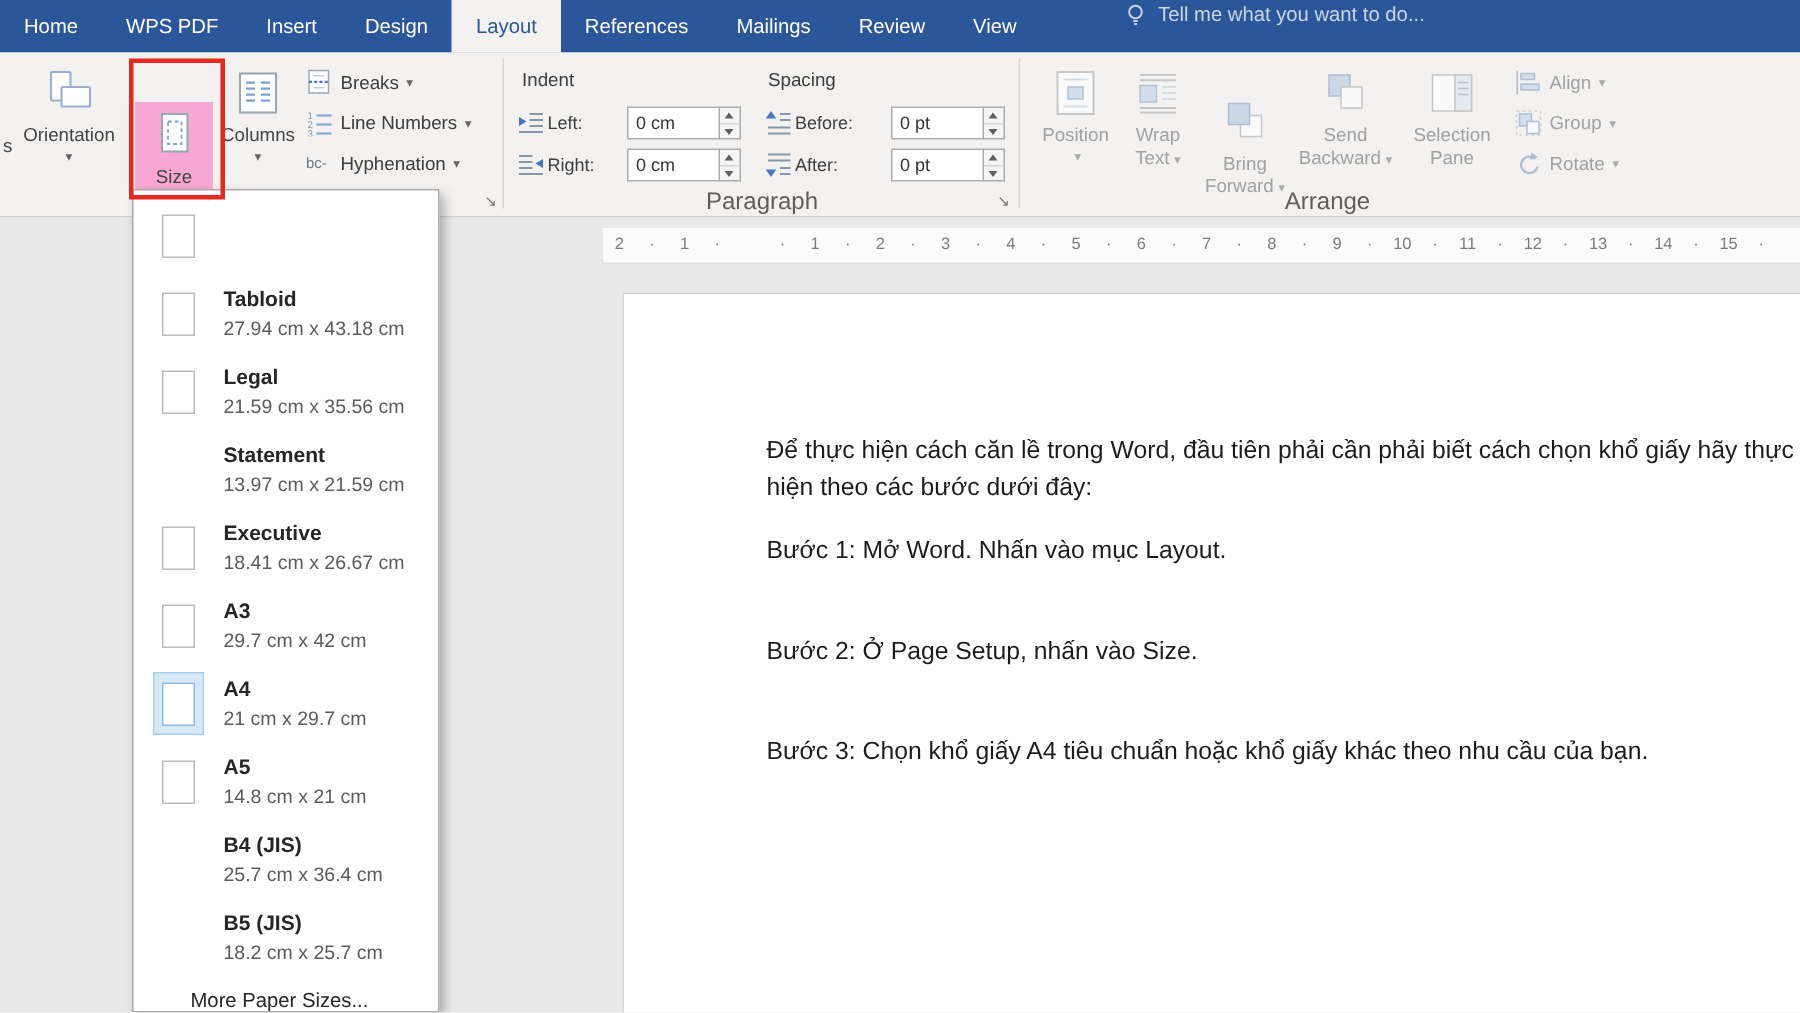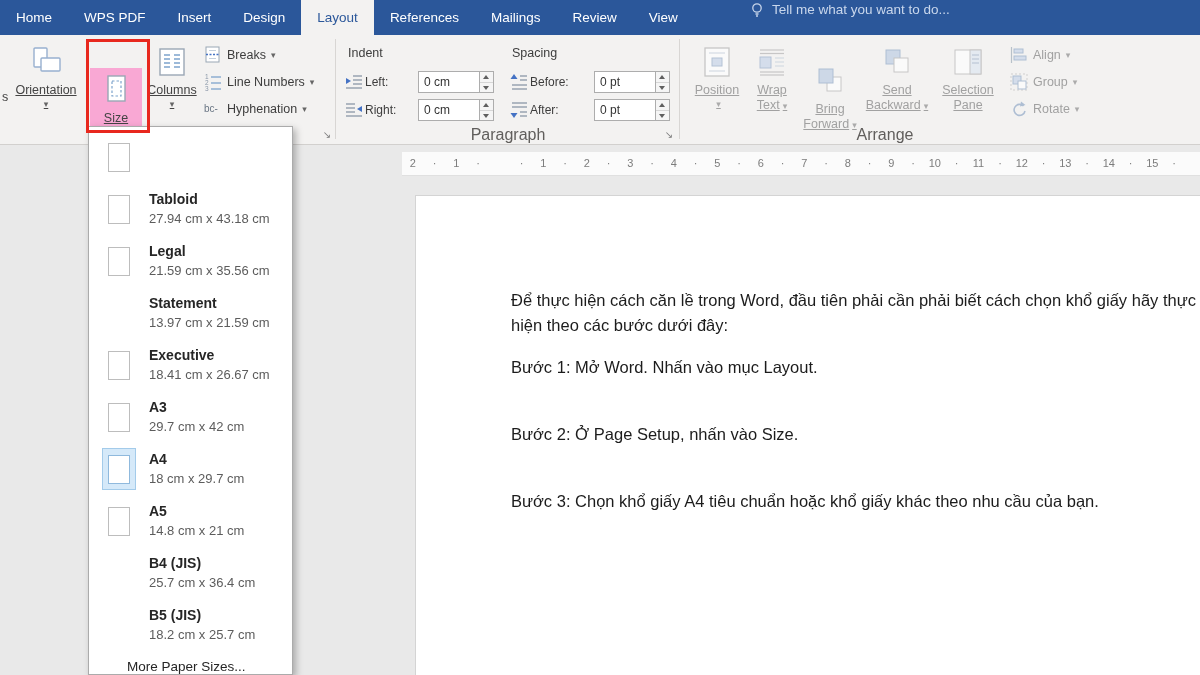--- a/index.html
+++ b/index.html
@@ -21,21 +21,21 @@
   .grp-pagesetup { left:0; width:336px; }
   .grp-paragraph { left:336px; width:344px; }
   .grp-arrange   { left:680px; width:470px; }
   .vsep { position:absolute; top:4px; width:1px; height:100px; background:#d8d6d4; }
   .grp-label { position:absolute; bottom:1px; left:0; width:100%; text-align:center;
                font-size:16px; color:#605e5c; }
   .launcher { position:absolute; bottom:3px; font-size:10px; color:#7a7a7a; width:14px; height:14px;
               line-height:14px; text-align:center; cursor:default; }
 
   .big-btn { position:absolute; top:5px; height:92px; display:flex; flex-direction:column;
-             align-items:center; font-size:12.5px; color:#444; cursor:default; text-align:center;text-decoration:underline; }
+             align-items:center; font-size:12.5px; color:#444; cursor:default; text-align:center; }
   .big-btn .icon32 { margin-top:4px; height:36px; display:flex; align-items:center; }
   .big-btn .bb-label { margin-top:3px; line-height:15px; }
   .dd-arrow { font-size:9px; color:#666; margin-top:2px; line-height:9px; }
   .bb-l2 { display:flex; align-items:center; gap:3px; line-height:15px; }
   .size-btn { background:#f9a8d4;margin-top:28px; }
 
   .clip-label { position:absolute; left:2px; top:55px; font-size:12.5px; color:#444; }
 
   .row-btn { position:absolute; left:204px; height:24px; display:flex; align-items:center;
              gap:5px; font-size:12.5px; color:#3d3d3d; cursor:default; white-space:nowrap; }
@@ -557,21 +557,21 @@
             <span class="dd-dims">29.7 cm x 42 cm</span>
           </span>
         </div>
 
         <div class="dd-item selected">
           <span class="icon-cell">
             <span class="paper-icon"></span>
           </span>
           <span class="dd-text">
             <span class="dd-name">A4</span>
-            <span class="dd-dims">18 cm x 29.7 cm</span>
+            <span class="dd-dims">21 cm x 29.7 cm</span>
           </span>
         </div>
 
         <div class="dd-item">
           <span class="icon-cell">
             <span class="paper-icon"></span>
           </span>
           <span class="dd-text">
             <span class="dd-name">A5</span>
             <span class="dd-dims">14.8 cm x 21 cm</span>

